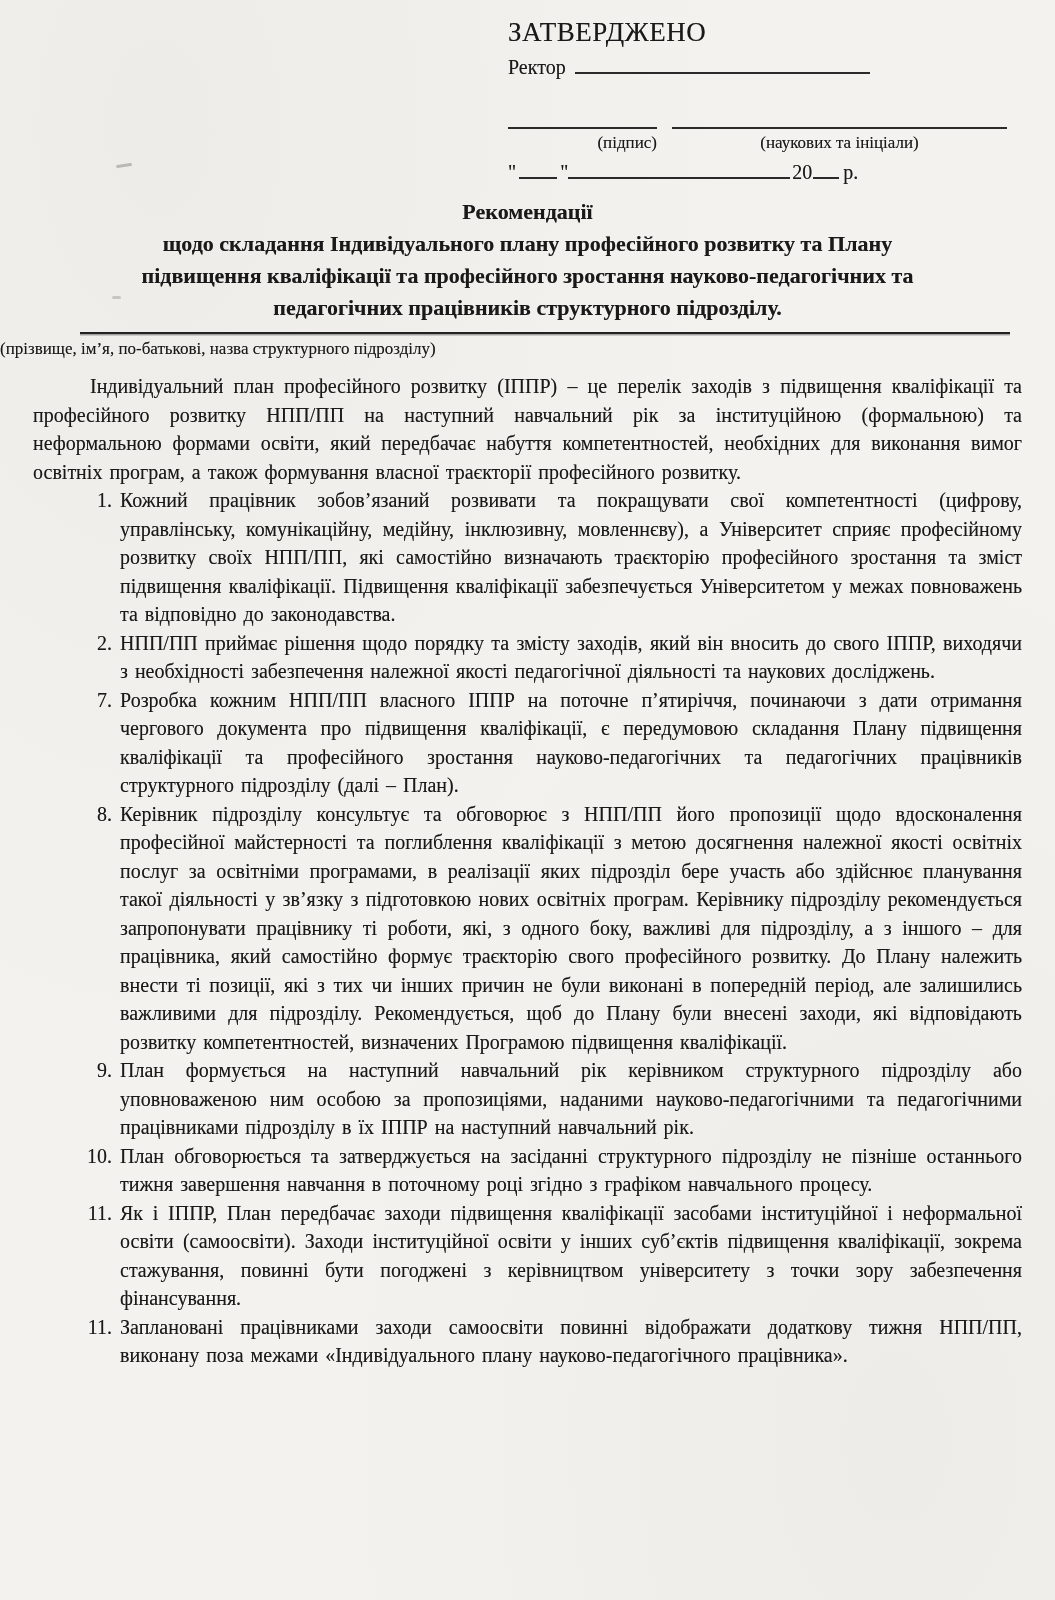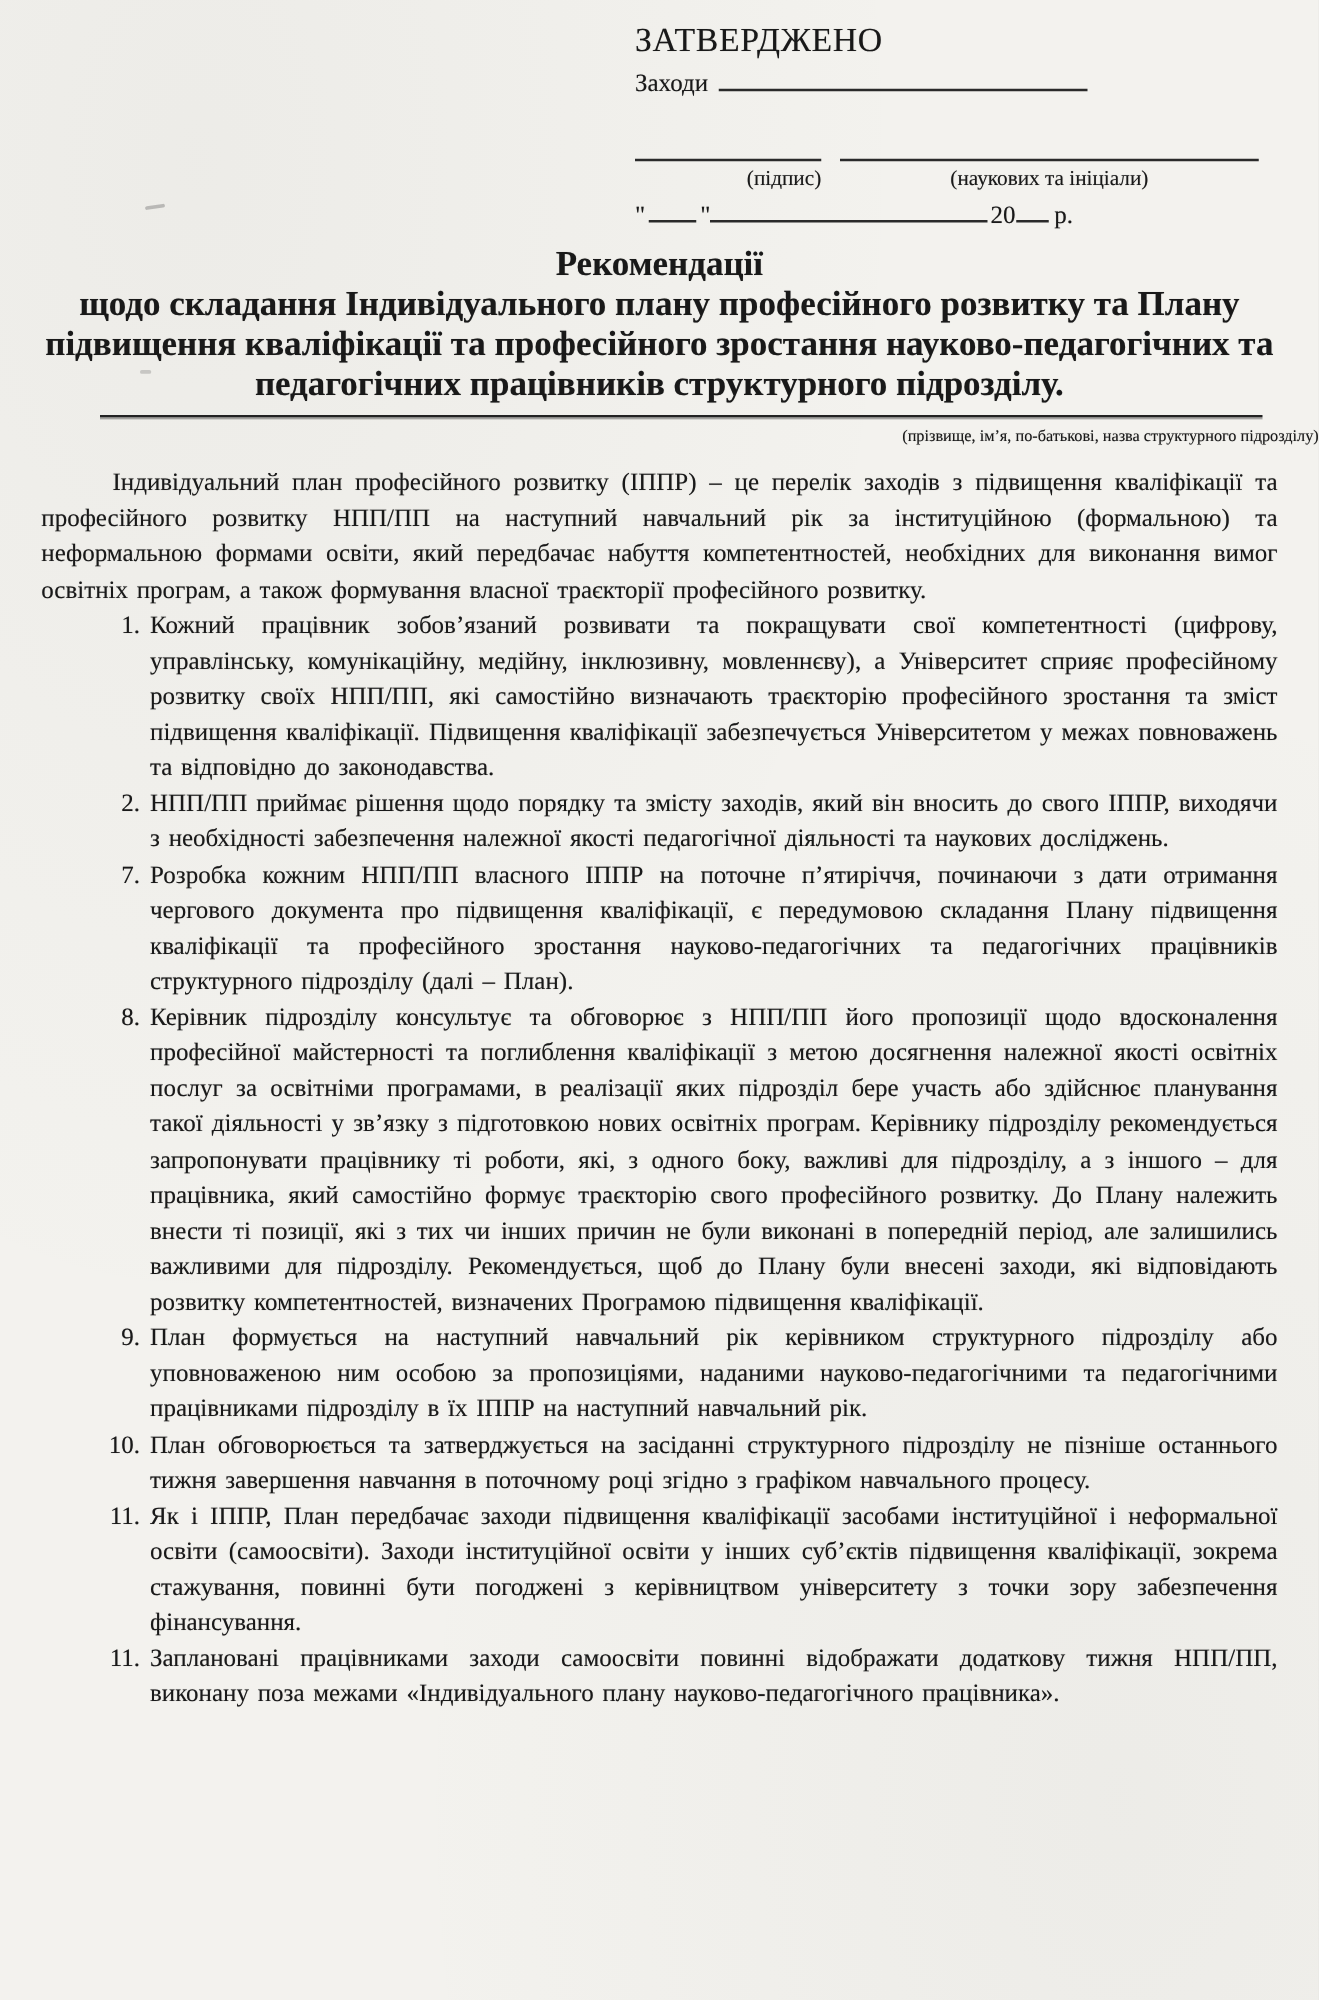--- a/index.html
+++ b/index.html
@@ -29,25 +29,25 @@
   .rule-b{width:335px;border-top:2px solid #2a2a2a;}
   .sig-caps{display:flex;margin-top:3px;font-size:17px;line-height:22px;}
   .cap-a{width:149px;text-align:right;}
   .cap-b{width:335px;text-align:center;}
   .date-row{margin-top:6px;font-size:20px;white-space:nowrap;}
   .bl-day{width:38px;margin:0 3px;}
   .bl-month{width:222px;margin-right:2px;}
   .bl-year{width:26px;margin:0 4px 0 1px;}
   
   .title{position:absolute;left:0;top:196px;width:100%;text-align:center;
-         font-weight:bold;font-size:28px;line-height:32px;}
+         font-weight:bold;font-size:22px;line-height:32px;}
   .title-rule{position:absolute;left:80px;top:332px;width:930px;height:0;
               border-top:2px solid #222;box-shadow:0 1.5px 0 rgba(20,20,20,0.35);}
-  .title-caption{position:absolute;left:0;top:339px;width:100%;text-align:right;
-                 font-size:13px;line-height:20px;}
+  .title-caption{position:absolute;left:0;top:339px;width:100%;text-align:left;
+                 font-size:17px;line-height:20px;}
   
   .bodytext{position:absolute;left:33px;top:372px;width:989px;
             font-size:20px;line-height:28.5px;text-align:justify;word-spacing:2px;}
   .intro{text-indent:57px;}
   .items{margin-left:53px;width:936px;}
   .item{position:relative;padding-left:34px;}
   .item .num{position:absolute;left:0;top:0;width:26px;text-align:right;text-indent:0;}
   
   .art1{position:absolute;left:116px;top:164px;width:16px;height:3px;
         background:rgba(90,90,90,0.35);border-radius:2px;transform:rotate(-8deg);}
@@ -57,21 +57,21 @@
 </head>
 <body>
 
 <div class="page">
 
   <div class="art1"></div>
   <div class="art2"></div>
 
   <div class="approve">
     <div class="approve-title">ЗАТВЕРДЖЕНО</div>
-    <div class="rector-row"><span>Заходи</span><span class="bl bl-rector"></span></div>
+    <div class="rector-row"><span>Ректор</span><span class="bl bl-rector"></span></div>
     <div class="sig-rules">
       <div class="rule-a"></div>
       <div class="rule-gap"></div>
       <div class="rule-b"></div>
     </div>
     <div class="sig-caps">
       <div class="cap-a">(підпис)</div>
       <div class="rule-gap"></div>
       <div class="cap-b">(наукових та ініціали)</div>
     </div>

